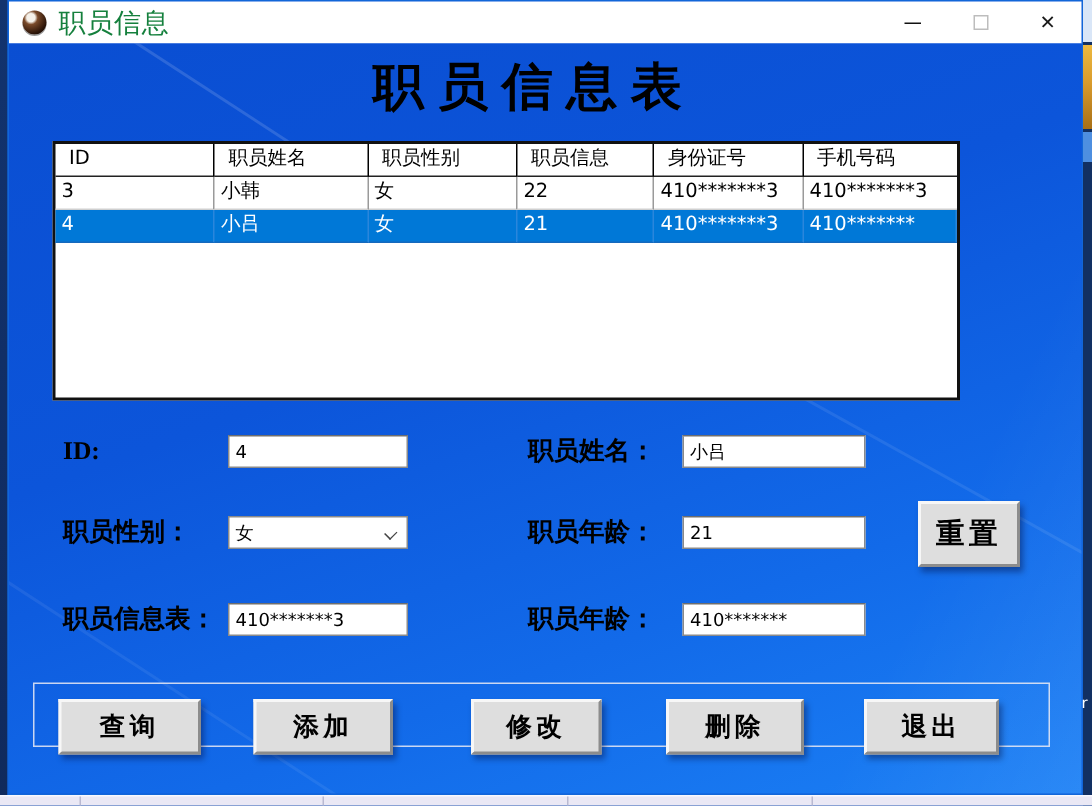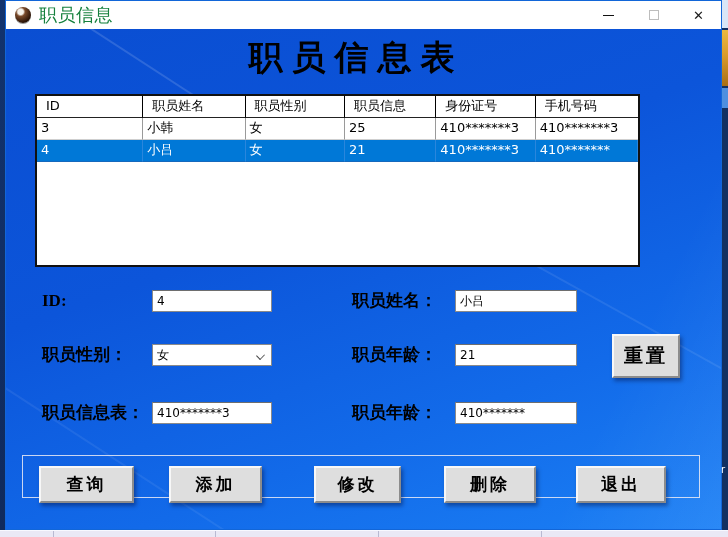--- a/index.html
+++ b/index.html
@@ -141,21 +141,21 @@
           <div class="g-cell c1">职员姓名</div>
           <div class="g-cell c2">职员性别</div>
           <div class="g-cell c3">职员信息</div>
           <div class="g-cell c4">身份证号</div>
           <div class="g-cell c5">手机号码</div>
         </div>
         <div class="g-row g-data">
           <div class="g-cell c0">3</div>
           <div class="g-cell c1">小韩</div>
           <div class="g-cell c2">女</div>
-          <div class="g-cell c3">25</div>
+          <div class="g-cell c3">22</div>
           <div class="g-cell c4">410*******3</div>
           <div class="g-cell c5">410*******3</div>
         </div>
         <div class="g-row g-data selected">
           <div class="g-cell c0">4</div>
           <div class="g-cell c1">小吕</div>
           <div class="g-cell c2">女</div>
           <div class="g-cell c3">21</div>
           <div class="g-cell c4">410*******3</div>
           <div class="g-cell c5">410*******</div>

